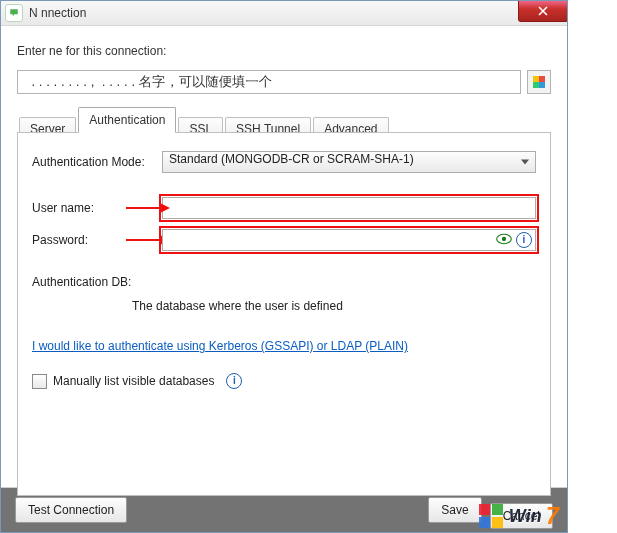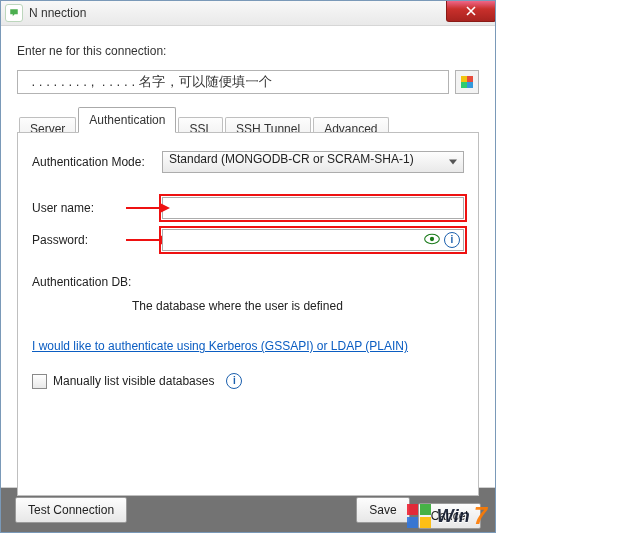--- a/index.html
+++ b/index.html
@@ -1,16 +1,16 @@
 <!DOCTYPE html>
 <html><head>
 <meta charset="utf-8">
 <style>
   html,body{margin:0;padding:0;font-family:"Segoe UI",Tahoma,Arial,sans-serif;font-size:12px;color:#222;background:#fff;}
-  .window{width:496px;height:533px;box-sizing:border-box;position:relative;background:#fff;border:1px solid #7a99b8;overflow:hidden;}
+  .window{width:568px;height:533px;box-sizing:border-box;position:relative;background:#fff;border:1px solid #7a99b8;overflow:hidden;}
   .titlebar{height:24px;background:linear-gradient(#f8f8f8,#e9e9e9);border-bottom:1px solid #d6d6d6;display:flex;align-items:center;padding:0 4px;position:relative;}
   .titlebar .app-icon{width:16px;height:16px;border-radius:3px;background:#fff;border:1px solid #bcd6bc;display:flex;align-items:center;justify-content:center;margin-right:6px;}
   .titlebar .app-icon svg{width:10px;height:10px;}
   .titlebar .title{color:#333;}
   .close-btn{position:absolute;top:-1px;right:-1px;width:48px;height:20px;background:linear-gradient(#e68,#c9302c 40%,#a8231f);border:1px solid #8a1a16;border-top-color:#d9534f;border-radius:0 0 3px 3px;display:flex;align-items:center;justify-content:center;color:#fff;}
   .close-btn svg{width:10px;height:10px;}
   .content{padding:12px 16px 0 16px;box-sizing:border-box;}
   .prompt{margin:6px 0 12px 0;color:#333;}
   .name-row{display:flex;align-items:center;gap:6px;margin-bottom:12px;}
   .name-input{flex:1;height:22px;border:1px solid #b3b3b3;padding:0 6px;background:#fff;color:#333;}

